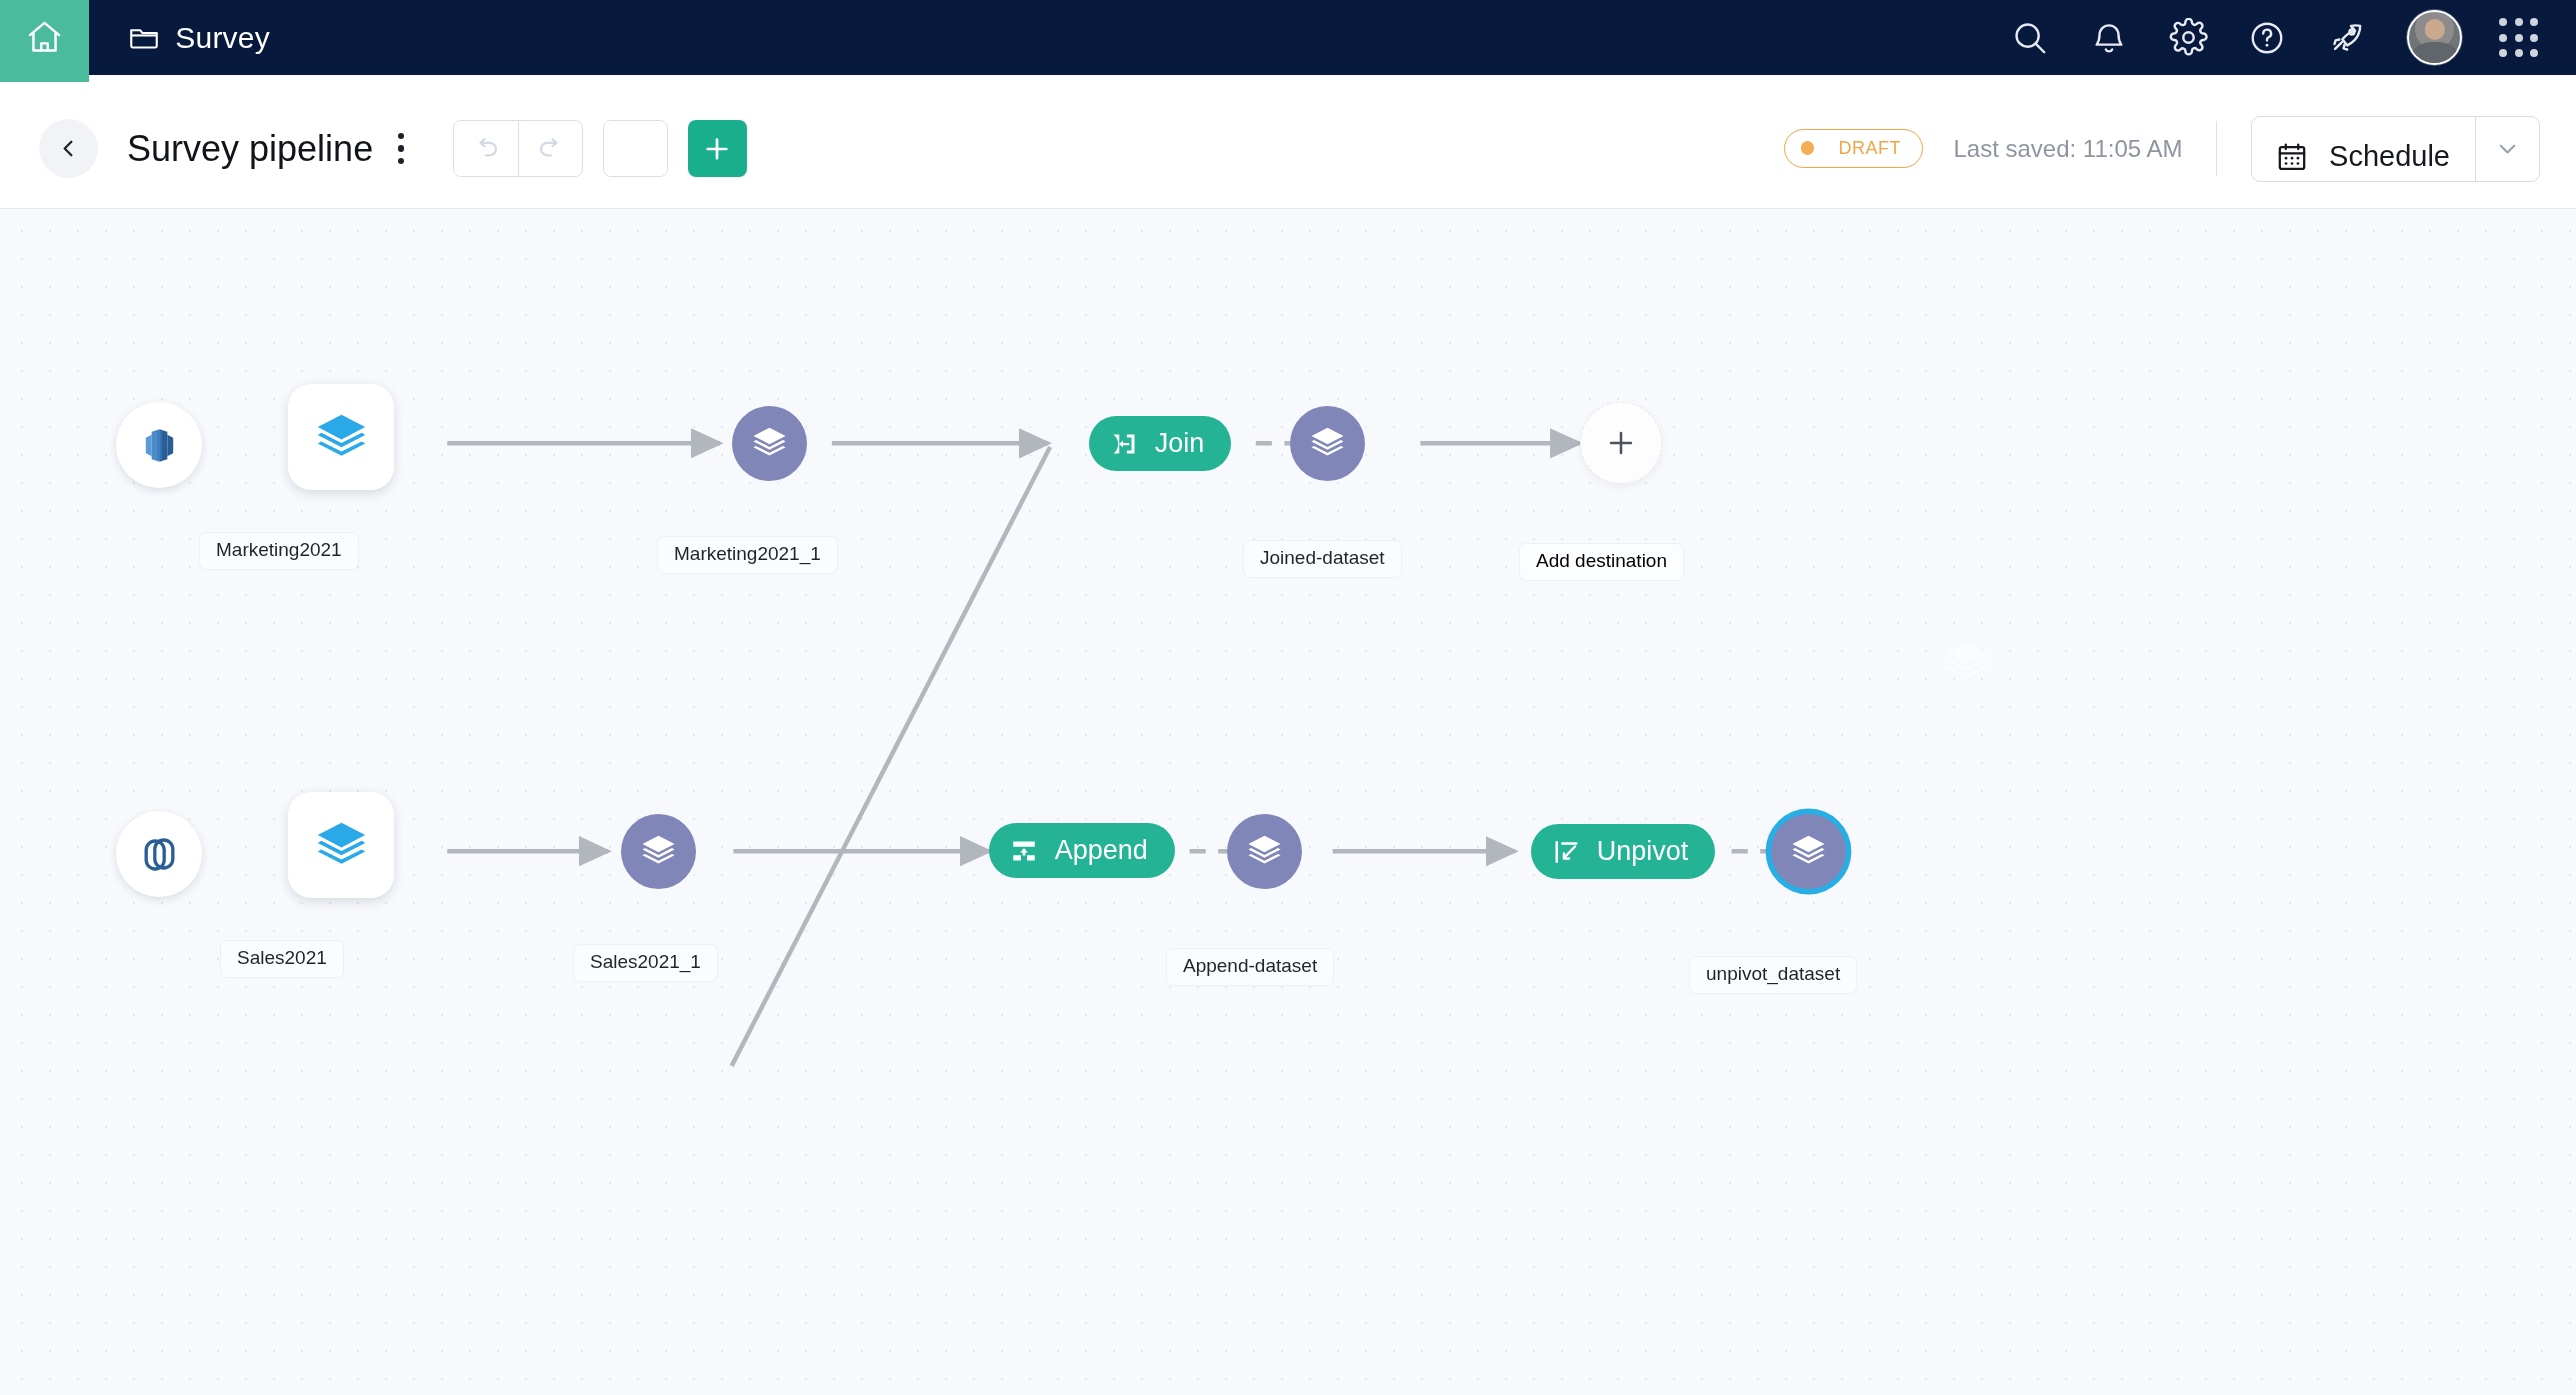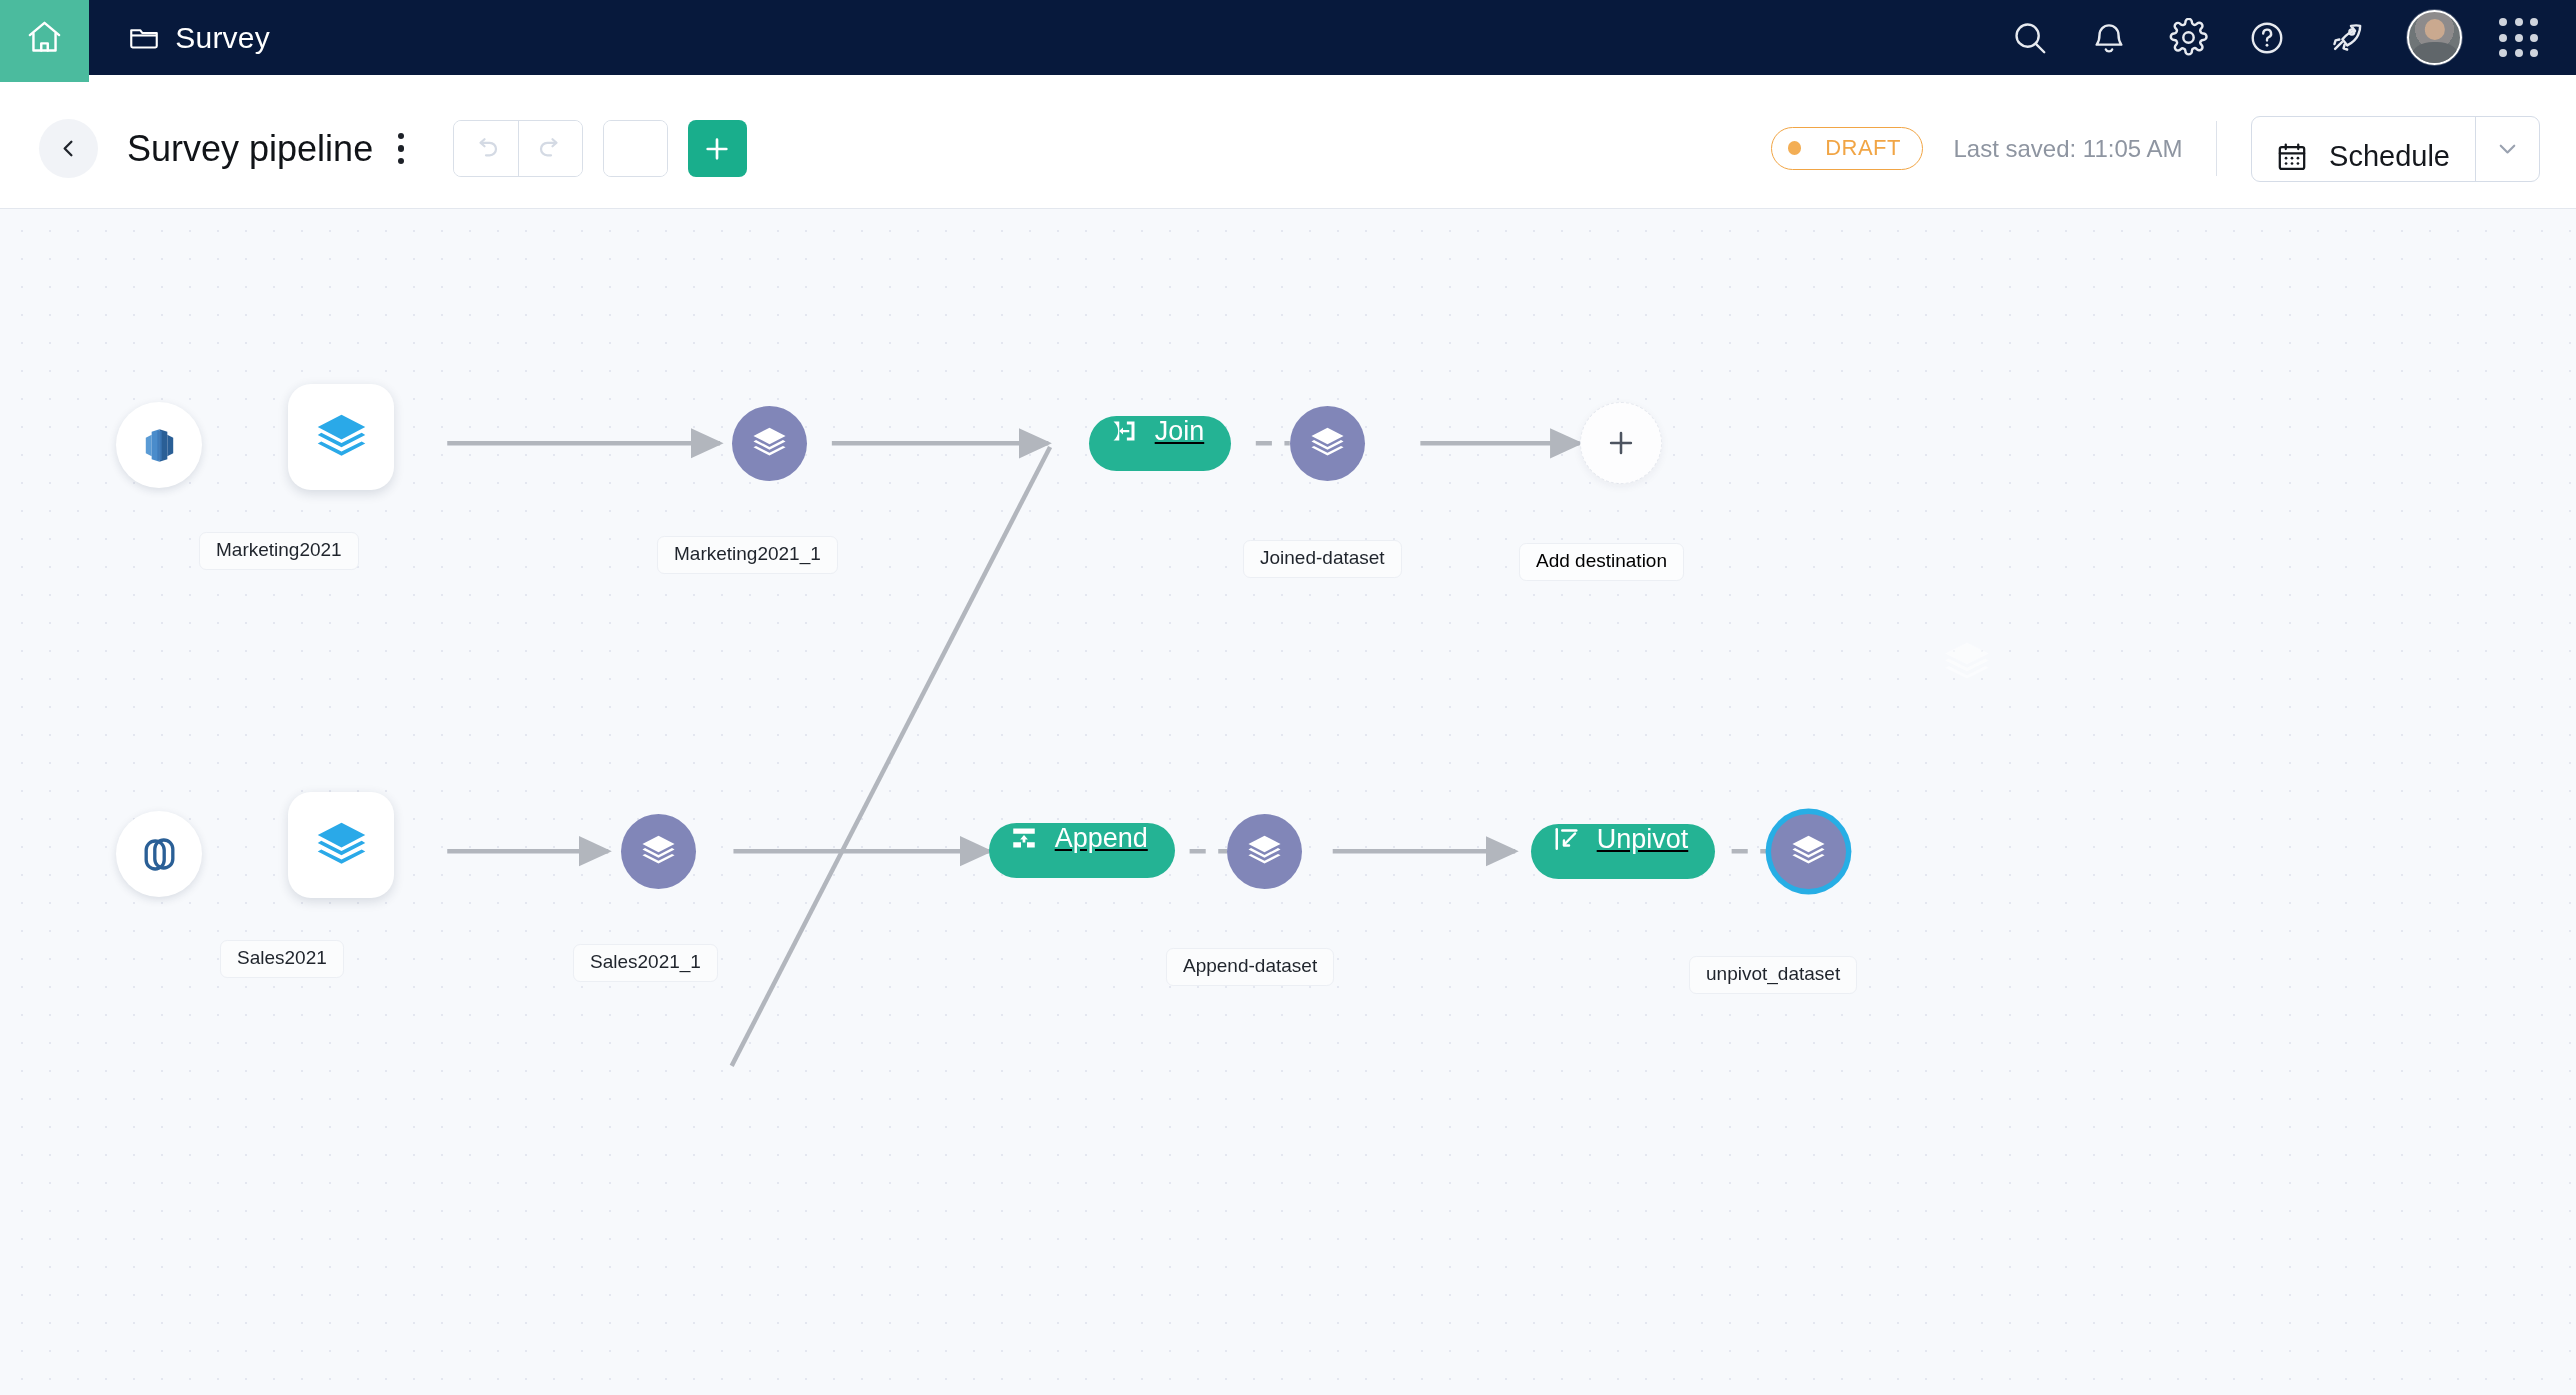--- a/index.html
+++ b/index.html
@@ -111,21 +111,21 @@
     background: #19ae8c; display: flex; align-items: center;
     justify-content: center; cursor: pointer;
   }
 
   #toolbar-right {
     margin-left: auto; display: flex; align-items: center;
     padding-right: 36px; gap: 0;
   }
   #draft-badge {
     border: 1.8px solid #f1a545; border-radius: 27px;
-    color: #f1a545; font-size: 22px; letter-spacing: 0.5px;
+    color: #f1a545; font-size: 18px; letter-spacing: 0.5px;
     padding: 7.2px 21.5px 8px 16px; display: flex; align-items: center; gap: 24px;
     white-space: nowrap;
     text-align: center;
   }
   #draft-badge .dot { width: 13.4px; height: 13.4px; border-radius: 50%; background: #f3ae55; display:block;}
   #last-saved {
     color: #8e95a1; font-size: 24px; margin-left: 30px; white-space: nowrap;
   }
   #tb-divider { width: 0.9px; height: 55px; background: #dde2ea; margin: 0 34px; }
 
@@ -191,22 +191,22 @@
   .ds-circle {
     width: 75px; height: 75px; border-radius: 50%;
     background: #8186b8; display: flex; align-items: center;
     justify-content: center; cursor: pointer;
   }
   .ds-circle.selected { box-shadow: 0 0 0 5.4px #27aee5; }
 
   
   .pill {
     height: 55px; border-radius: 28px; background: #24b394;
-    display: inline-flex; gap: 16px;
-    padding: 0 27px 0 19.7px; cursor: pointer; white-space: nowrap; text-decoration: underline;
+    display: inline-flex; align-items: center; gap: 16px;
+    padding: 0 27px 0 19.7px; cursor: pointer; white-space: nowrap;
   }
   .pill span { color: #ffffff; font-size: 27px; }
 
   
   .nlabel {
     position: absolute; background: #fbfcfd;
     border: 0.9px solid #eceff4; border-radius: 7.2px;
     padding: 6.3px 16px 8px; font-size: 19px; color: #1f242c;
     white-space: nowrap; cursor: pointer; margin-top: 28px;
   }

